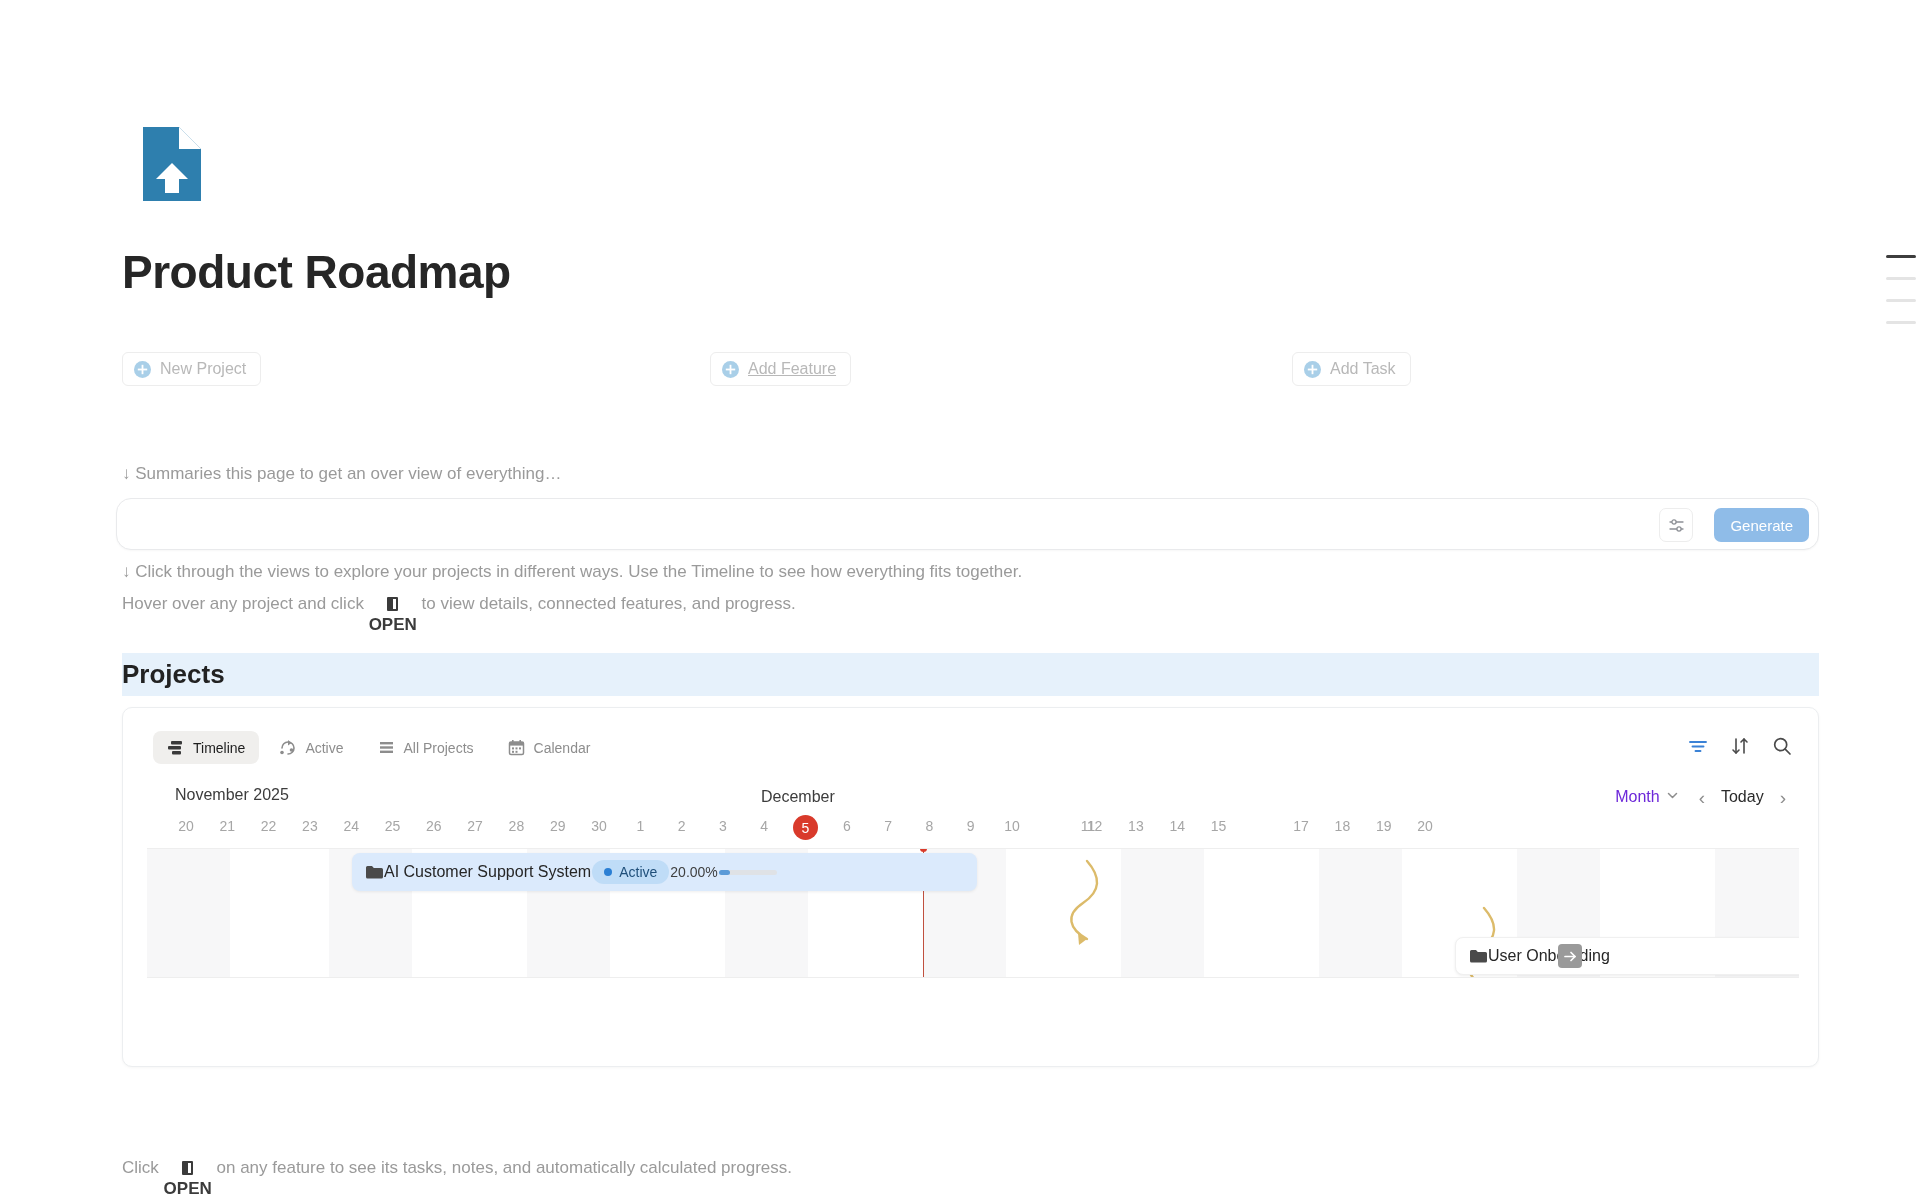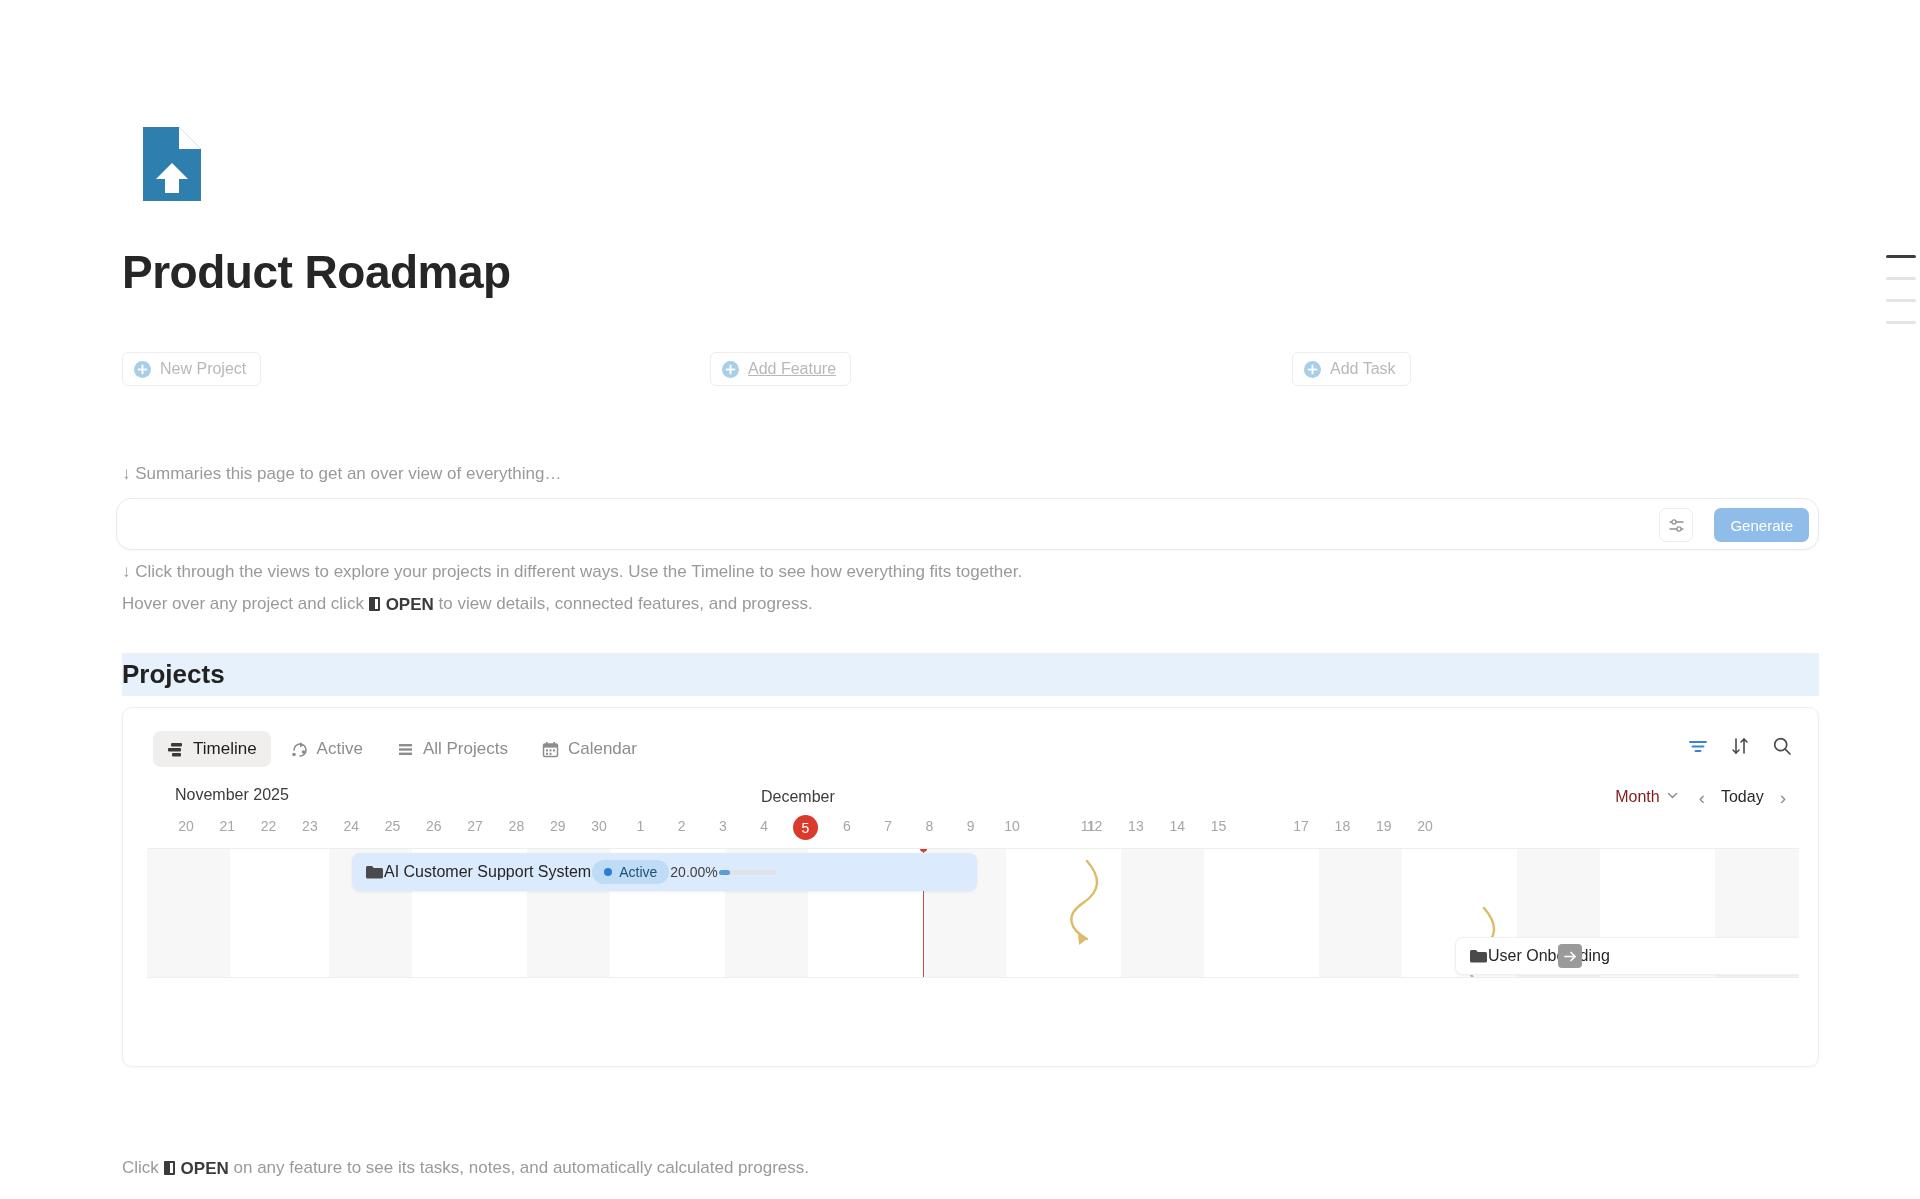--- a/index.html
+++ b/index.html
@@ -69,22 +69,22 @@
     height: 34px; padding: 0 16px;
     border: 0; border-radius: 7px;
     background: #8fbce8; color: #ffffff;
     font-family: "Liberation Sans", sans-serif; font-size: 15px;
     cursor: pointer;
   }
 
   .hint-views  { left: 122px; top: 562px; }
   .hint-hover  { left: 122px; top: 594px; }
   .open-chip {
-    display: inline-flex; align-items: flex-start; gap: 6px;
-    color: #3b3b3b; font-weight: bold;
+    display: inline-flex; align-items: center; gap: 6px;
+    color: #3b3b3b; font-weight: bold; flex-direction: column;
   }
   .open-glyph {
     display: inline-block; width: 11px; height: 14px;
     border: 2px solid #3b3b3b; border-radius: 1px;
     position: relative; top: 2px;
   }
   .open-glyph::after {
     content: ""; position: absolute; left: 0px; top: 0px;
     width: 4px; height: 10px; background: #3b3b3b;
   }
@@ -105,36 +105,36 @@
     background: #fff;
     box-shadow: 0 1px 3px rgba(0,0,0,.04);
     overflow: hidden;
   }
 
   
   .tabs { position: absolute; left: 30px; top: 23px; display: flex; align-items: center; gap: 6px; }
   .tab {
     display: flex; align-items: center; gap: 9px;
     padding: 8px 14px; border-radius: 8px;
-    font-size: 17px; color: #8d8d8d; cursor: pointer; white-space: nowrap;
+    font-size: 14px; color: #8d8d8d; cursor: pointer; white-space: nowrap;
   }
   .tab.active { background: #f0efed; color: #1e1e1e; }
   .tab .ti { width: 17px; height: 17px; flex: 0 0 auto; }
 
   .tools { position: absolute; right: 26px; top: 28px; display: flex; align-items: center; gap: 22px; }
   .tool { width: 20px; height: 20px; cursor: pointer; }
 
   
   .tl-months { position: absolute; left: 30px; top: 78px; right: 26px; height: 24px; }
   .tl-month { position: absolute; font-size: 16px; color: #3c3c3c; }
   .m-nov { left: 22px; top: 0; }
   .m-dec { left: 608px; top: 2px; }
 
   .tl-ctrl { position: absolute; right: 24px; top: 76px; display: flex; align-items: center; gap: 6px; }
-  .ctrl-month { display: flex; align-items: center; gap: 6px; font-size: 16px; color: #7f1d1d; cursor: pointer; padding: 4px 6px; }
+  .ctrl-month { display: flex; align-items: center; gap: 6px; font-size: 16px; color: #6d28d9; cursor: pointer; padding: 4px 6px; }
   .ctrl-arrow { font-size: 19px; color: #8d8d8d; cursor: pointer; padding: 2px 8px; line-height: 1; }
   .ctrl-today { font-size: 16px; color: #2a2a2a; cursor: pointer; padding: 4px 2px; }
 
   
   .tl-days { position: absolute; left: 30px; top: 110px; width: 1640px; height: 26px; }
   .day {
     position: absolute; top: 0; width: 42px; margin-left: -21px;
     text-align: center; font-size: 14px; color: #a6a6a6;
   }
   .day.today { color: #fff; }

